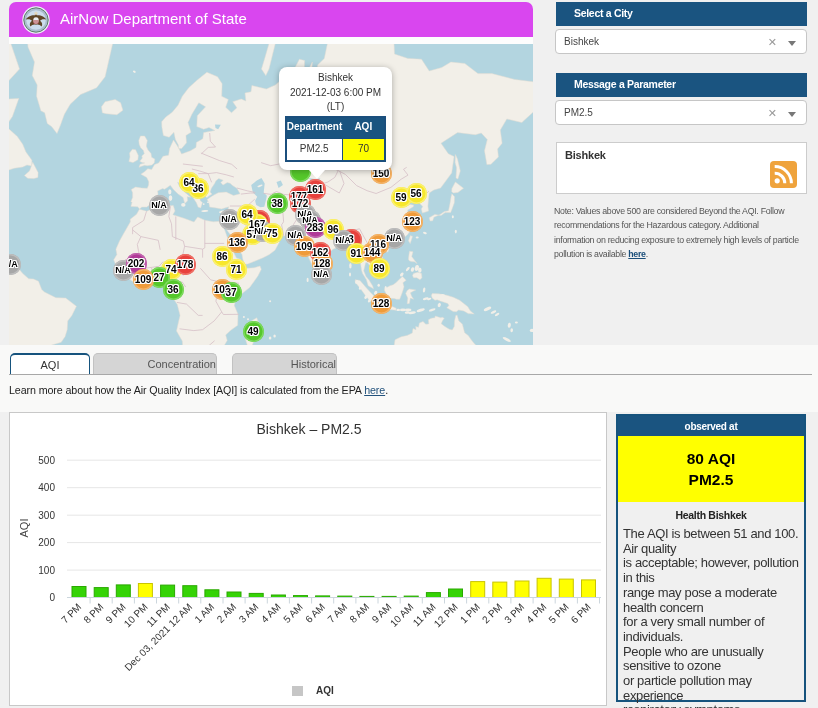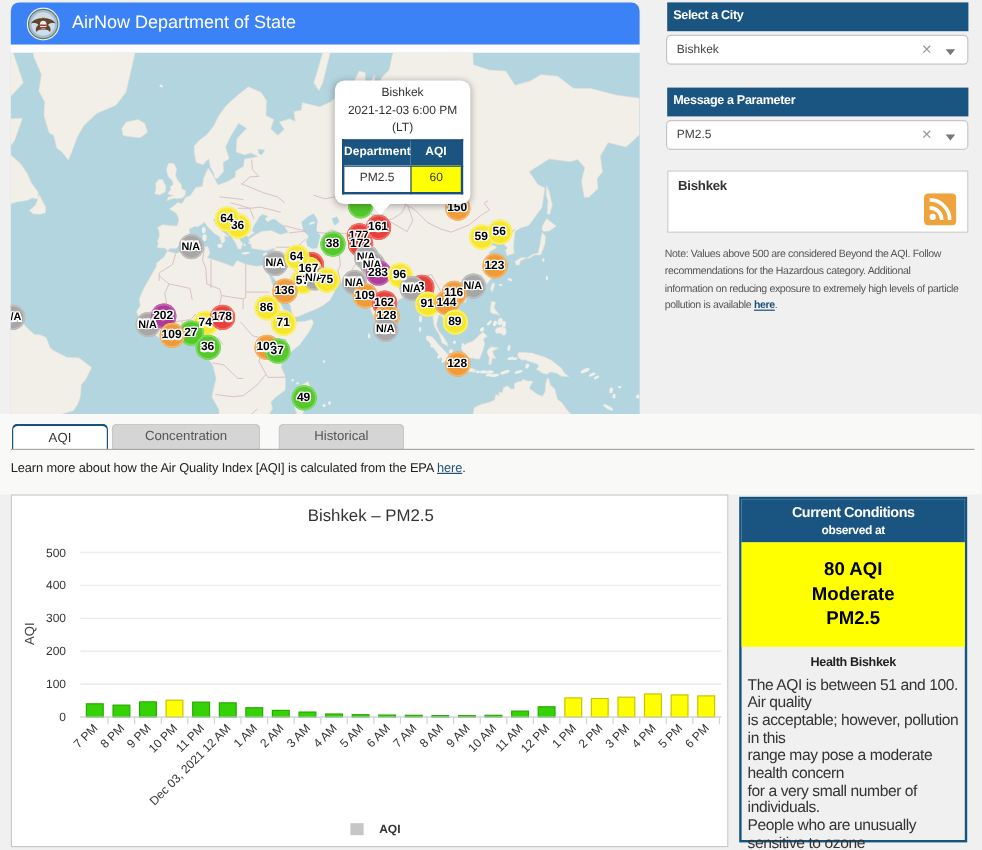--- a/index.html
+++ b/index.html
@@ -1,41 +1,41 @@
 <!DOCTYPE html>
 <html><head><meta charset="utf-8"><style>
 * { margin:0; padding:0; box-sizing:border-box; }
 html,body { width:818px; height:708px; background:#f0f0f0; font-family:"Liberation Sans",sans-serif; position:relative; overflow:hidden; }
 .abs { position:absolute; }
 .white-strip { left:9px; top:37px; width:524px; height:7px; background:#fdfdfd; }
-.hdr { left:9px; top:2px; width:524px; height:35px; background:#3b82f6; border-radius:7px 7px 0 0; }
+.hdr { left:9px; top:2px; width:524px; height:35px; background:#d946ef; border-radius:7px 7px 0 0; }
 .hdr .t { position:absolute; left:51px; top:8px; color:#fff; font-size:15px; }
 .map { left:9px; top:44px; width:524px; height:301px; overflow:hidden; background:#b3d5e0; }
 .mk { position:absolute; width:21px; height:21px; border-radius:50%; }
 .mk.g { background:#55c82b; box-shadow:inset 0 0 0 1.5px #7dd95e; }
 .mk.y { background:#f7e72c; box-shadow:inset 0 0 0 1.5px #faf06e; }
 .mk.o { background:#ef9b3a; box-shadow:inset 0 0 0 1.5px #f3b368; }
 .mk.r { background:#e8413c; box-shadow:inset 0 0 0 1.5px #ee6f65; }
 .mk.p { background:#b03a98; box-shadow:inset 0 0 0 1.5px #c264ae; }
 .mk.n { background:#a7a7a7; box-shadow:inset 0 0 0 1.5px #bdbdbd; }
 .ml { position:absolute; width:21px; height:21px; text-align:center; line-height:21px; font-size:10px; font-weight:bold; color:#000; text-shadow:-1px -1px 0 #fff,1px -1px 0 #fff,-1px 1px 0 #fff,1px 1px 0 #fff,0 -1px 0 #fff,0 1px 0 #fff,-1px 0 0 #fff,1px 0 0 #fff; }
 .ml.na { font-size:9px; }
 .tip { position:absolute; left:270px; top:23px; width:113px; height:103px; background:#fff; border-radius:8px; box-shadow:0 1px 6px rgba(0,0,0,0.3); text-align:center; font-size:10px; color:#333; padding-top:4px; line-height:14.7px; }
 .tip .tail { position:absolute; left:30px; top:103px; width:0; height:0; border-left:8px solid transparent; border-right:8px solid transparent; border-top:9px solid #fff; }
 .tip table { border-collapse:collapse; margin:1px auto 0; border:2px solid #1b4f7d; }
 .tip th { background:#1a5480; color:#fff; font-size:10px; padding:2px 0 3px; }
 .tip td { font-size:10px; padding:3px 0 3px; border:1px solid #1b4f7d; }
 .tab { position:absolute; top:353px; height:22px; line-height:20px; text-align:center; font-size:11px; border-radius:5px 5px 0 0; }
 .tab.on { background:#fff; border:1px solid #16537d; border-top-width:2px; border-bottom:none; color:#333; }
-.tab.off { background:#d5d5d5; border:1px solid #c2c2c2; border-bottom:none; color:#555; }
+.tab.off { background:#d5d5d5; border:1px solid #c2c2c2; border-bottom:none; color:#555;text-align:right; }
 .tabline { left:9px; top:374px; width:803px; height:1px; background:#a8a8a8; }
 .learn { left:9px; top:384px; font-size:10.7px; color:#222; letter-spacing:-0.1px; }
 .learn a { color:#23527c; }
 .chart { left:9px; top:412px; width:598px; height:294px; background:#fff; border:1px solid #c8c8c8; }
-.shdr { left:556px; width:251px; height:24px; background:#1a5480; color:#fff; font-weight:bold; font-size:10.5px; line-height:23px; padding-left:5px; letter-spacing:-0.3px; }
+.shdr { left:556px; width:251px; height:24px; background:#1a5480; color:#fff; font-weight:bold; font-size:10.5px; line-height:23px; padding-left:18px; letter-spacing:-0.3px; }
 .sbox { left:555px; width:252px; height:25px; background:#fff; border:1px solid #c6c6c6; border-radius:4px; font-size:10px; color:#444; line-height:23px; padding-left:8px; }
 .sbox .x { position:absolute; right:29px; top:1px; color:#999; font-size:11px; }
 .sbox .car { position:absolute; right:10px; top:11px; width:0; height:0; border-left:4px solid transparent; border-right:4px solid transparent; border-top:5px solid #777; }
 .feed { left:556px; top:142px; width:251px; height:52px; background:#fff; border:1px solid #ccc; font-size:11px; font-weight:bold; color:#333; letter-spacing:-0.2px; }
 .feed svg { position:absolute; right:9px; bottom:5px; }
 .note { left:554px; top:204px; width:256px; font-size:8.8px; color:#555; line-height:14.4px; letter-spacing:-0.3px; }
 .note a { color:#1a4e7a; font-weight:bold; }
 .cc { left:616px; top:414px; width:190px; height:288px; border:2px solid #16537d; background:#f0f0f0; }
 .cc .h { background:#1a5480; color:#fff; text-align:center; padding:3px 0 3px; }
 .cc .h .l1 { font-size:12px; font-weight:bold; letter-spacing:-0.4px; line-height:16px; }
@@ -199,21 +199,21 @@
     </svg><div class="mk r" style="left:331.5px;top:184.5px"></div><div class="mk g" style="left:280.5px;top:116.5px"></div><div class="mk y" style="left:178.5px;top:133.5px"></div><div class="mk y" style="left:169.5px;top:127.5px"></div><div class="mk n" style="left:139.5px;top:150.5px"></div><div class="mk g" style="left:257.5px;top:148.5px"></div><div class="mk n" style="left:209.5px;top:164.5px"></div><div class="mk r" style="left:239.5px;top:165.5px"></div><div class="mk y" style="left:237.5px;top:169.5px"></div><div class="mk y" style="left:227.5px;top:159.5px"></div><div class="mk y" style="left:232.5px;top:179.5px"></div><div class="mk n" style="left:242.5px;top:176.5px"></div><div class="mk y" style="left:252.5px;top:178.5px"></div><div class="mk o" style="left:217.5px;top:187.5px"></div><div class="mk y" style="left:202.5px;top:201.5px"></div><div class="mk y" style="left:216.5px;top:214.5px"></div><div class="mk n" style="left:103.5px;top:215.5px"></div><div class="mk p" style="left:116.5px;top:208.5px"></div><div class="mk y" style="left:151.5px;top:214.5px"></div><div class="mk g" style="left:139.5px;top:222.5px"></div><div class="mk o" style="left:123.5px;top:224.5px"></div><div class="mk r" style="left:165.5px;top:209.5px"></div><div class="mk g" style="left:153.5px;top:234.5px"></div><div class="mk o" style="left:202.5px;top:234.5px"></div><div class="mk g" style="left:211.5px;top:237.5px"></div><div class="mk g" style="left:233.5px;top:276.5px"></div><div class="mk n" style="left:-9.5px;top:209.5px"></div><div class="mk r" style="left:279.5px;top:141.5px"></div><div class="mk r" style="left:280.5px;top:148.5px"></div><div class="mk r" style="left:295.5px;top:134.5px"></div><div class="mk n" style="left:285.5px;top:159.5px"></div><div class="mk n" style="left:290.5px;top:165.5px"></div><div class="mk p" style="left:295.5px;top:172.5px"></div><div class="mk y" style="left:313.5px;top:174.5px"></div><div class="mk n" style="left:275.5px;top:180.5px"></div><div class="mk n" style="left:323.5px;top:185.5px"></div><div class="mk o" style="left:284.5px;top:191.5px"></div><div class="mk r" style="left:300.5px;top:197.5px"></div><div class="mk o" style="left:302.5px;top:208.5px"></div><div class="mk n" style="left:301.5px;top:219.5px"></div><div class="mk o" style="left:361.5px;top:118.5px"></div><div class="mk y" style="left:381.5px;top:142.5px"></div><div class="mk y" style="left:396.5px;top:138.5px"></div><div class="mk o" style="left:392.5px;top:166.5px"></div><div class="mk n" style="left:374.5px;top:183.5px"></div><div class="mk o" style="left:358.5px;top:189.5px"></div><div class="mk y" style="left:336.5px;top:198.5px"></div><div class="mk o" style="left:352.5px;top:197.5px"></div><div class="mk y" style="left:359.5px;top:213.5px"></div><div class="mk o" style="left:361.5px;top:248.5px"></div><div class="ml" style="left:331.5px;top:184.5px">3</div><div class="ml" style="left:178.5px;top:133.5px">36</div><div class="ml" style="left:169.5px;top:127.5px">64</div><div class="ml na" style="left:139.5px;top:150.5px">N/A</div><div class="ml" style="left:257.5px;top:148.5px">38</div><div class="ml na" style="left:209.5px;top:164.5px">N/A</div><div class="ml" style="left:237.5px;top:169.5px">167</div><div class="ml" style="left:227.5px;top:159.5px">64</div><div class="ml" style="left:232.5px;top:179.5px">57</div><div class="ml na" style="left:242.5px;top:176.5px">N/A</div><div class="ml" style="left:252.5px;top:178.5px">75</div><div class="ml" style="left:217.5px;top:187.5px">136</div><div class="ml" style="left:202.5px;top:201.5px">86</div><div class="ml" style="left:216.5px;top:214.5px">71</div><div class="ml na" style="left:103.5px;top:215.5px">N/A</div><div class="ml" style="left:116.5px;top:208.5px">202</div><div class="ml" style="left:151.5px;top:214.5px">74</div><div class="ml" style="left:139.5px;top:222.5px">27</div><div class="ml" style="left:123.5px;top:224.5px">109</div><div class="ml" style="left:165.5px;top:209.5px">178</div><div class="ml" style="left:153.5px;top:234.5px">36</div><div class="ml" style="left:202.5px;top:234.5px">109</div><div class="ml" style="left:211.5px;top:237.5px">37</div><div class="ml" style="left:233.5px;top:276.5px">49</div><div class="ml na" style="left:-9.5px;top:209.5px">N/A</div><div class="ml" style="left:279.5px;top:141.5px">177</div><div class="ml" style="left:280.5px;top:148.5px">172</div><div class="ml" style="left:295.5px;top:134.5px">161</div><div class="ml na" style="left:285.5px;top:159.5px">N/A</div><div class="ml na" style="left:290.5px;top:165.5px">N/A</div><div class="ml" style="left:295.5px;top:172.5px">283</div><div class="ml" style="left:313.5px;top:174.5px">96</div><div class="ml na" style="left:275.5px;top:180.5px">N/A</div><div class="ml na" style="left:323.5px;top:185.5px">N/A</div><div class="ml" style="left:284.5px;top:191.5px">109</div><div class="ml" style="left:300.5px;top:197.5px">162</div><div class="ml" style="left:302.5px;top:208.5px">128</div><div class="ml na" style="left:301.5px;top:219.5px">N/A</div><div class="ml" style="left:361.5px;top:118.5px">150</div><div class="ml" style="left:381.5px;top:142.5px">59</div><div class="ml" style="left:396.5px;top:138.5px">56</div><div class="ml" style="left:392.5px;top:166.5px">123</div><div class="ml na" style="left:374.5px;top:183.5px">N/A</div><div class="ml" style="left:358.5px;top:189.5px">116</div><div class="ml" style="left:336.5px;top:198.5px">91</div><div class="ml" style="left:352.5px;top:197.5px">144</div><div class="ml" style="left:359.5px;top:213.5px">89</div><div class="ml" style="left:361.5px;top:248.5px">128</div>
 <div class="tip"><b style="font-weight:normal">Bishkek</b><br>2021-12-03 6:00 PM<br>(LT)
 <table>
         <tbody>
           <tr>
             <th style="width:49px">Department</th>
             <th style="width:43px">AQI</th>
           </tr>
 <tr>
             <td style="background:#fff">PM2.5</td>
-            <td style="background:#ffff00">60</td>
+            <td style="background:#ffff00">70</td>
           </tr>
         </tbody>
       </table>
 <div class="tail"></div></div>
 </div>
 <div class="abs tab on" style="left:10px;width:80px">AQI</div>
 <div class="abs tab off" style="left:93px;width:124px">Concentration</div>
 <div class="abs tab off" style="left:232px;width:105px">Historical</div>
 <div class="abs tabline"></div>
 <div class="abs learn">Learn more about how the Air Quality Index [AQI] is calculated from the EPA <a href="#">here</a>.</div>
@@ -317,22 +317,20 @@
     <svg width="27" height="27" viewBox="0 0 27 27">
 <rect x="0" y="0" width="27" height="27" rx="4" fill="#efa33c"></rect>
 <circle cx="7.2" cy="19.8" r="2.6" fill="#fff"></circle>
 <path d="M4.7 12.2 a10 10 0 0 1 10.1 10.1" fill="none" stroke="#fff" stroke-width="3"></path>
 <path d="M4.7 5.6 a16.6 16.6 0 0 1 16.7 16.7" fill="none" stroke="#fff" stroke-width="3"></path>
 </svg>
   </div>
 <div class="abs note">Note: Values above 500 are considered Beyond the AQI. Follow<br>recommendations for the Hazardous category. Additional<br>information on reducing exposure to extremely high levels of particle<br>pollution is available <a href="#">here</a>.</div>
 <div class="abs cc">
 <div class="h">
-      <div class="l1">Current Conditions</div>
       <div class="l2">observed at</div>
     </div>
 <div class="yel">
       <div>80 AQI</div>
-      <div>Moderate</div>
       <div>PM2.5</div>
     </div>
 <div class="hm">Health Bishkek</div>
 <div class="ht">The AQI is between 51 and 100. Air quality<br>is acceptable; however, pollution in this<br>range may pose a moderate health concern<br>for a very small number of individuals.<br>People who are unusually sensitive to ozone<br>or particle pollution may experience<br>respiratory symptoms.</div>
 </div>
 </body></html>

